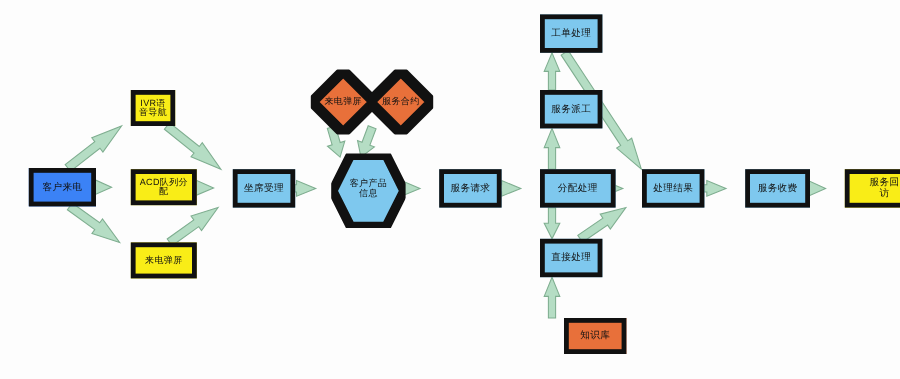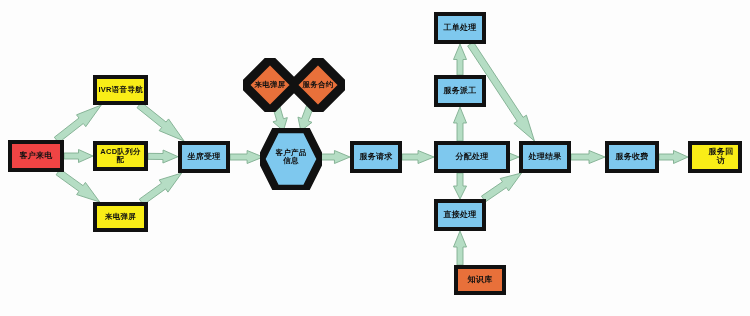--- a/index.html
+++ b/index.html
@@ -25,24 +25,25 @@
     height: 316px;
   }
   .node {
     position: absolute;
     box-sizing: border-box;
     display: flex;
     align-items: center;
     justify-content: center;
     text-align: center;
     color: #111111;
-    font-weight: bold;
+    font-weight: normal;
     letter-spacing: 0.3px;
     line-height: 1.08;
     z-index: 5;
+    margin-left: 16px;
   }
   .node.rect {
     border: 4px solid #111111;
   }
   .node .lbl {
     display: block;
     white-space: pre-line;
     padding: 0 1px;
   }
   .node.poly {
@@ -78,24 +79,24 @@
       <polygon points="463.00,75.00 463.00,59.50 466.50,59.50 460.00,44.00 453.50,59.50 457.00,59.50 457.00,75.00" fill="#b5ddc4" stroke="#7fae90" stroke-width="0.9" stroke-linejoin="miter"></polygon>
       <polygon points="457.00,173.00 457.00,186.00 453.50,186.00 460.00,199.00 466.50,186.00 463.00,186.00 463.00,173.00" fill="#b5ddc4" stroke="#7fae90" stroke-width="0.9" stroke-linejoin="miter"></polygon>
       <polygon points="463.00,265.00 463.00,247.00 466.50,247.00 460.00,231.00 453.50,247.00 457.00,247.00 457.00,265.00" fill="#b5ddc4" stroke="#7fae90" stroke-width="0.9" stroke-linejoin="miter"></polygon>
       <polygon points="467.62,45.93 517.23,121.22 513.89,123.42 534.46,141.00 526.41,115.16 523.07,117.36 473.47,42.07" fill="#b5ddc4" stroke="#7fae90" stroke-width="0.9" stroke-linejoin="miter"></polygon>
       <polygon points="485.42,201.89 506.38,187.59 508.63,190.90 521.55,173.00 500.18,178.50 502.43,181.81 481.48,196.11" fill="#b5ddc4" stroke="#7fae90" stroke-width="0.9" stroke-linejoin="miter"></polygon>
       <polygon points="486.00,160.00 503.00,160.00 503.00,163.50 519.00,157.00 503.00,150.50 503.00,154.00 486.00,154.00" fill="#b5ddc4" stroke="#7fae90" stroke-width="0.9" stroke-linejoin="miter"></polygon>
       <polygon points="571.00,160.00 589.00,160.00 589.00,163.50 605.00,157.00 589.00,150.50 589.00,154.00 571.00,154.00" fill="#b5ddc4" stroke="#7fae90" stroke-width="0.9" stroke-linejoin="miter"></polygon>
       <polygon points="659.00,160.00 673.50,160.00 673.50,163.50 688.00,157.00 673.50,150.50 673.50,154.00 659.00,154.00" fill="#b5ddc4" stroke="#7fae90" stroke-width="0.9" stroke-linejoin="miter"></polygon>
     </svg>
   <div id="nodes">
-      <div class="node rect" style="left: 8px; top: 140px; width: 56px; height: 32px; font-size: 8px; background: #ef4444; border-color: rgb(17, 17, 17);">
+      <div class="node rect" style="left: 8px; top: 140px; width: 56px; height: 32px; font-size: 8px; background: #3b82f6; border-color: rgb(17, 17, 17);">
         <span class="lbl">客户来电</span>
       </div>
-      <div class="node rect" style="left: 93px; top: 75px; width: 55px; height: 30px; font-size: 7.5px; background: rgb(249, 237, 23); border-color: rgb(17, 17, 17); justify-content: flex-end;">
+      <div class="node rect" style="left: 93px; top: 75px; width: 37px; height: 30px; font-size: 7.5px; background: rgb(249, 237, 23); border-color: rgb(17, 17, 17); justify-content: flex-end;">
         <span class="lbl">IVR语音导航</span>
       </div>
       <div class="node rect" style="left: 93px; top: 141px; width: 55px; height: 30px; font-size: 7.5px; background: rgb(249, 237, 23); border-color: rgb(17, 17, 17);">
         <span class="lbl">ACD队列分配</span>
       </div>
       <div class="node rect" style="left: 93px; top: 202px; width: 55px; height: 30px; font-size: 7.5px; background: rgb(249, 237, 23); border-color: rgb(17, 17, 17);">
         <span class="lbl">来电弹屏</span>
       </div>
       <div class="node rect" style="left: 178px; top: 141px; width: 52px; height: 32px; font-size: 8px; background: rgb(126, 200, 238); border-color: rgb(17, 17, 17);">
         <span class="lbl">坐席受理</span>
@@ -121,21 +122,21 @@
       </div>
       <div class="node rect" style="left: 350px; top: 141px; width: 52px; height: 32px; font-size: 8px; background: rgb(126, 200, 238); border-color: rgb(17, 17, 17);">
         <span class="lbl">服务请求</span>
       </div>
       <div class="node rect" style="left: 434px; top: 12px; width: 52px; height: 32px; font-size: 8px; background: rgb(126, 200, 238); border-color: rgb(17, 17, 17);">
         <span class="lbl">工单处理</span>
       </div>
       <div class="node rect" style="left: 434px; top: 75px; width: 52px; height: 32px; font-size: 8px; background: rgb(126, 200, 238); border-color: rgb(17, 17, 17);">
         <span class="lbl">服务派工</span>
       </div>
-      <div class="node rect" style="left: 434px; top: 141px; width: 76px; height: 32px; font-size: 8px; background: rgb(126, 200, 238); border-color: rgb(17, 17, 17);">
+      <div class="node rect" style="left: 434px; top: 141px; width: 63px; height: 32px; font-size: 8px; background: rgb(126, 200, 238); border-color: rgb(17, 17, 17);">
         <span class="lbl">分配处理</span>
       </div>
       <div class="node rect" style="left: 434px; top: 199px; width: 52px; height: 32px; font-size: 8px; background: rgb(126, 200, 238); border-color: rgb(17, 17, 17);">
         <span class="lbl">直接处理</span>
       </div>
       <div class="node rect" style="left: 454px; top: 265px; width: 52px; height: 30px; font-size: 8px; background: rgb(232, 112, 58); border-color: rgb(17, 17, 17);">
         <span class="lbl">知识库</span>
       </div>
       <div class="node rect" style="left: 519px; top: 141px; width: 52px; height: 32px; font-size: 8px; background: rgb(126, 200, 238); border-color: rgb(17, 17, 17); justify-content: center;">
         <span class="lbl">处理结果</span>

